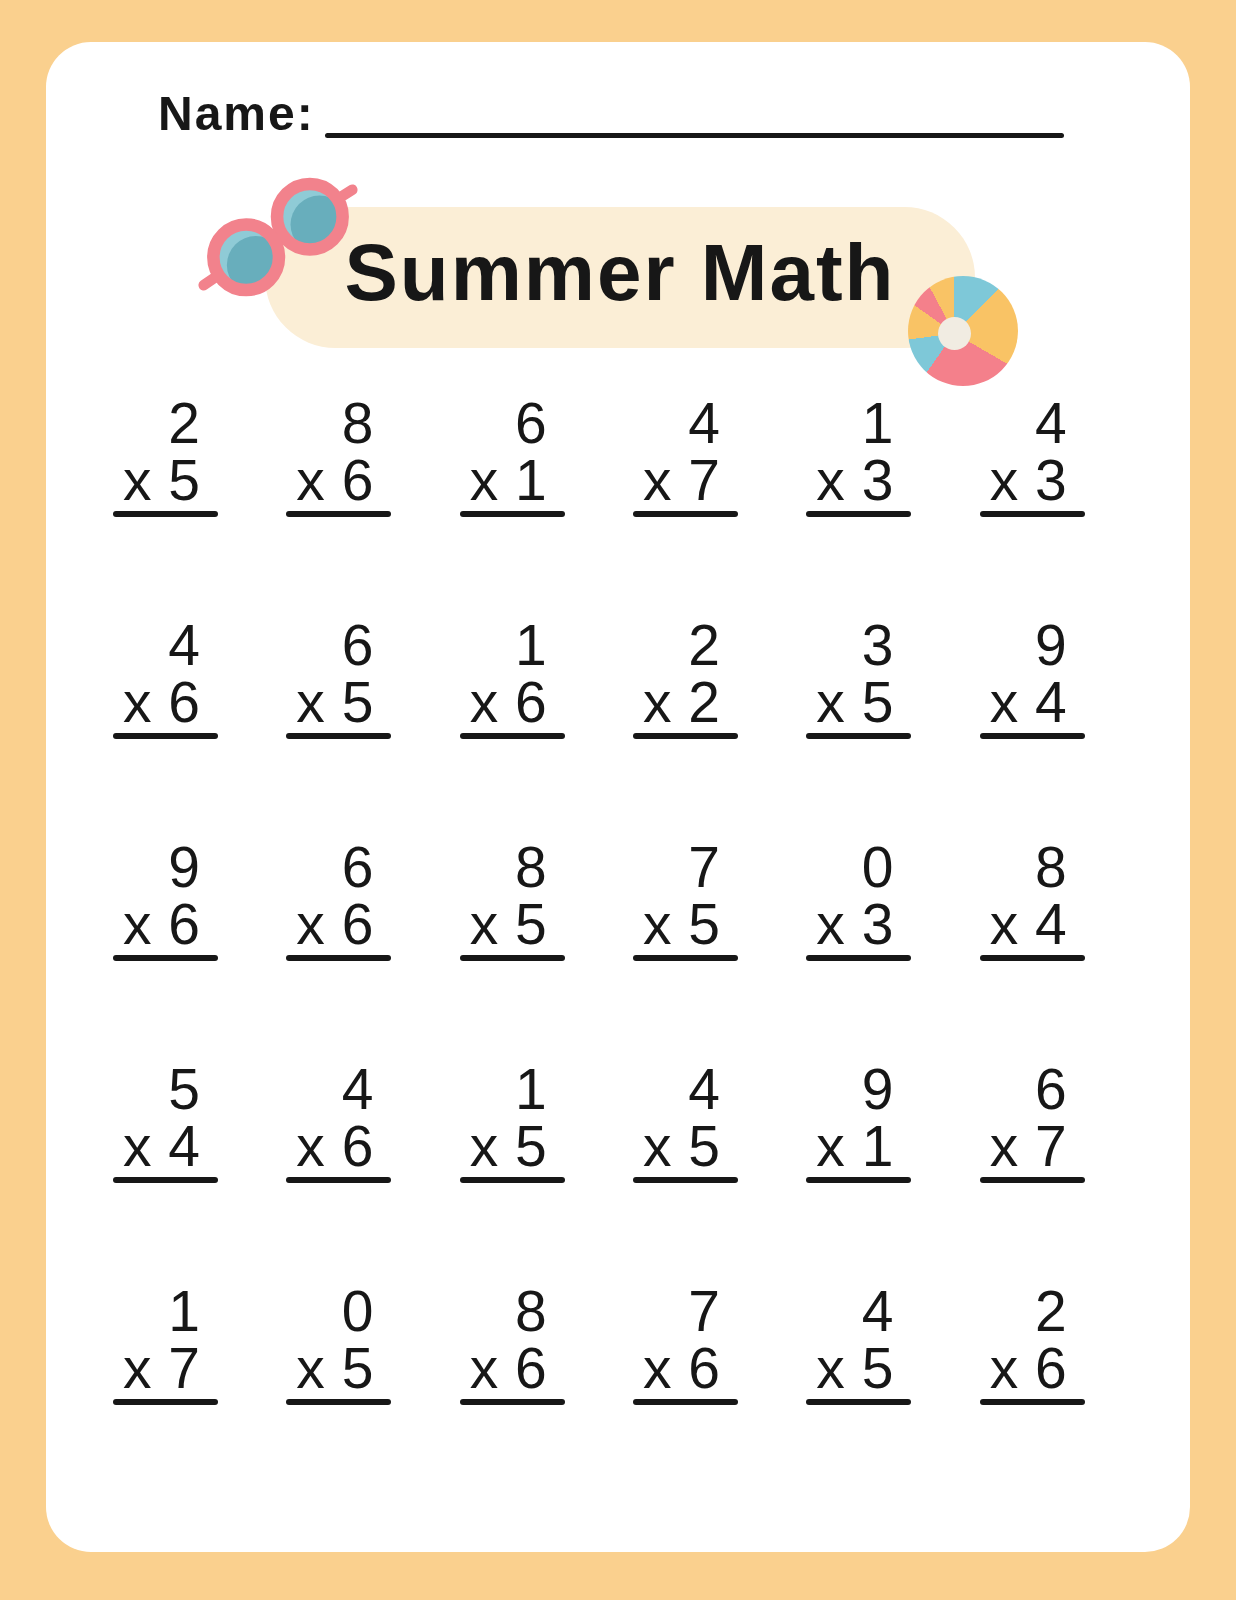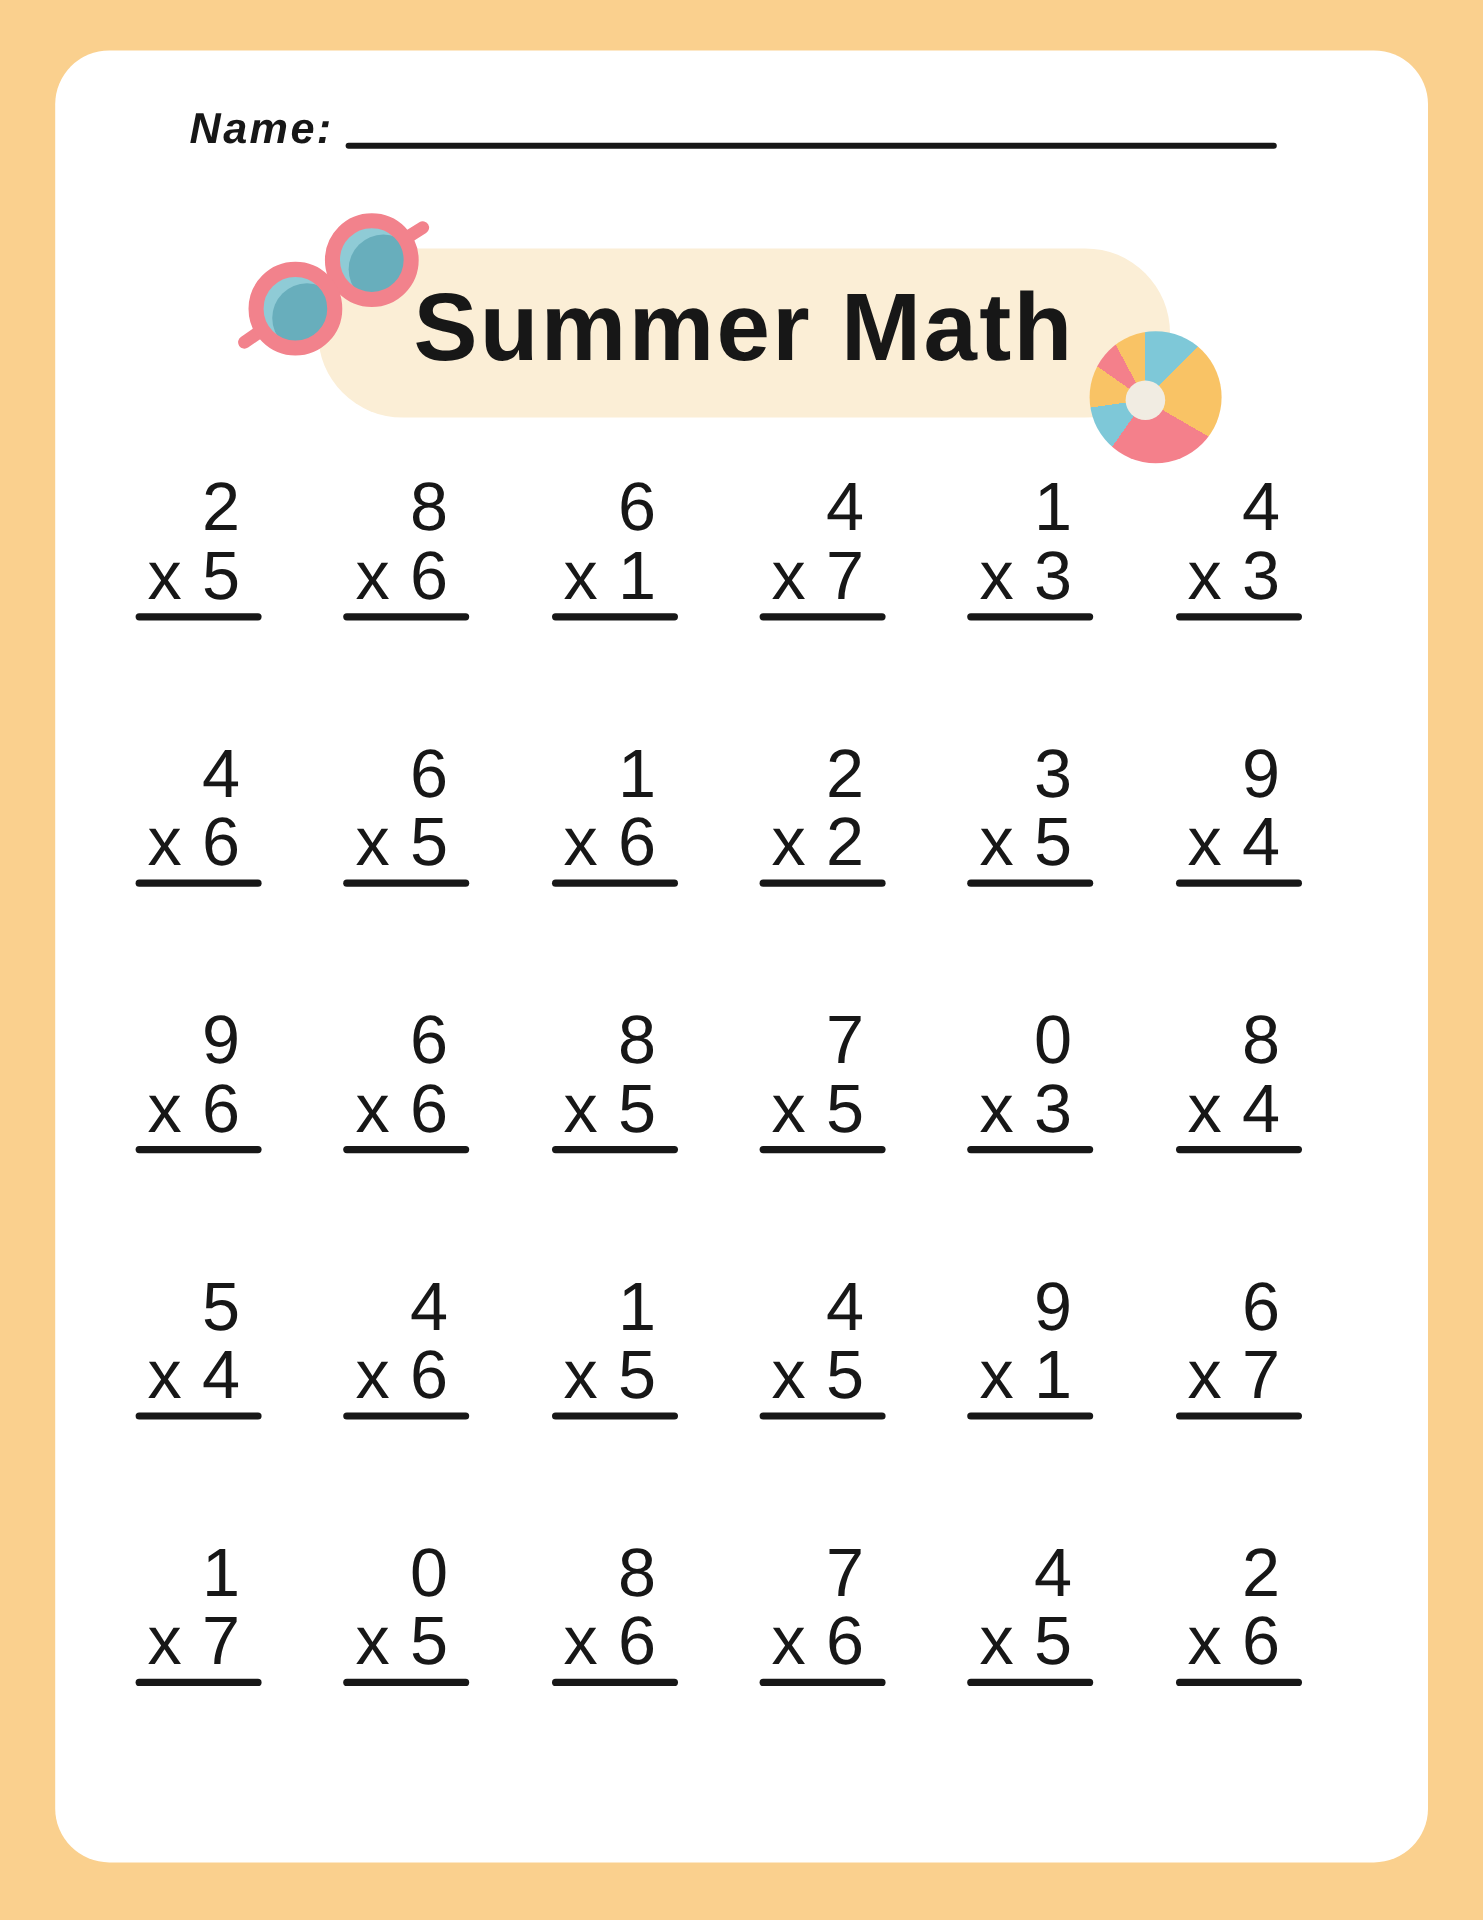--- a/index.html
+++ b/index.html
@@ -17,21 +17,21 @@
   .card{
     position:absolute; left:46px; top:42px; right:46px; bottom:48px;
     background:var(--card-bg); border-radius:45px;
   }
   
   .name-row{
     position:absolute; left:158px; top:86px; width:906px;
     display:flex; align-items:flex-end;
   }
   .name-label{
-    font-size:36px; font-weight:700; letter-spacing:2px; line-height:1.15;font-style:italic;
+    font-size:48px; font-weight:700; letter-spacing:2px; line-height:1.15;
   }
   .name-line{
     flex:1; height:5px; background:var(--ink); margin-left:10px; margin-bottom:3px;
     border-radius:3px;
   }
   
   .banner{
     position:absolute; left:265px; top:207px; width:710px; height:141px;
     background:var(--banner-bg); border-radius:72px;
     display:flex; align-items:center; justify-content:center;

